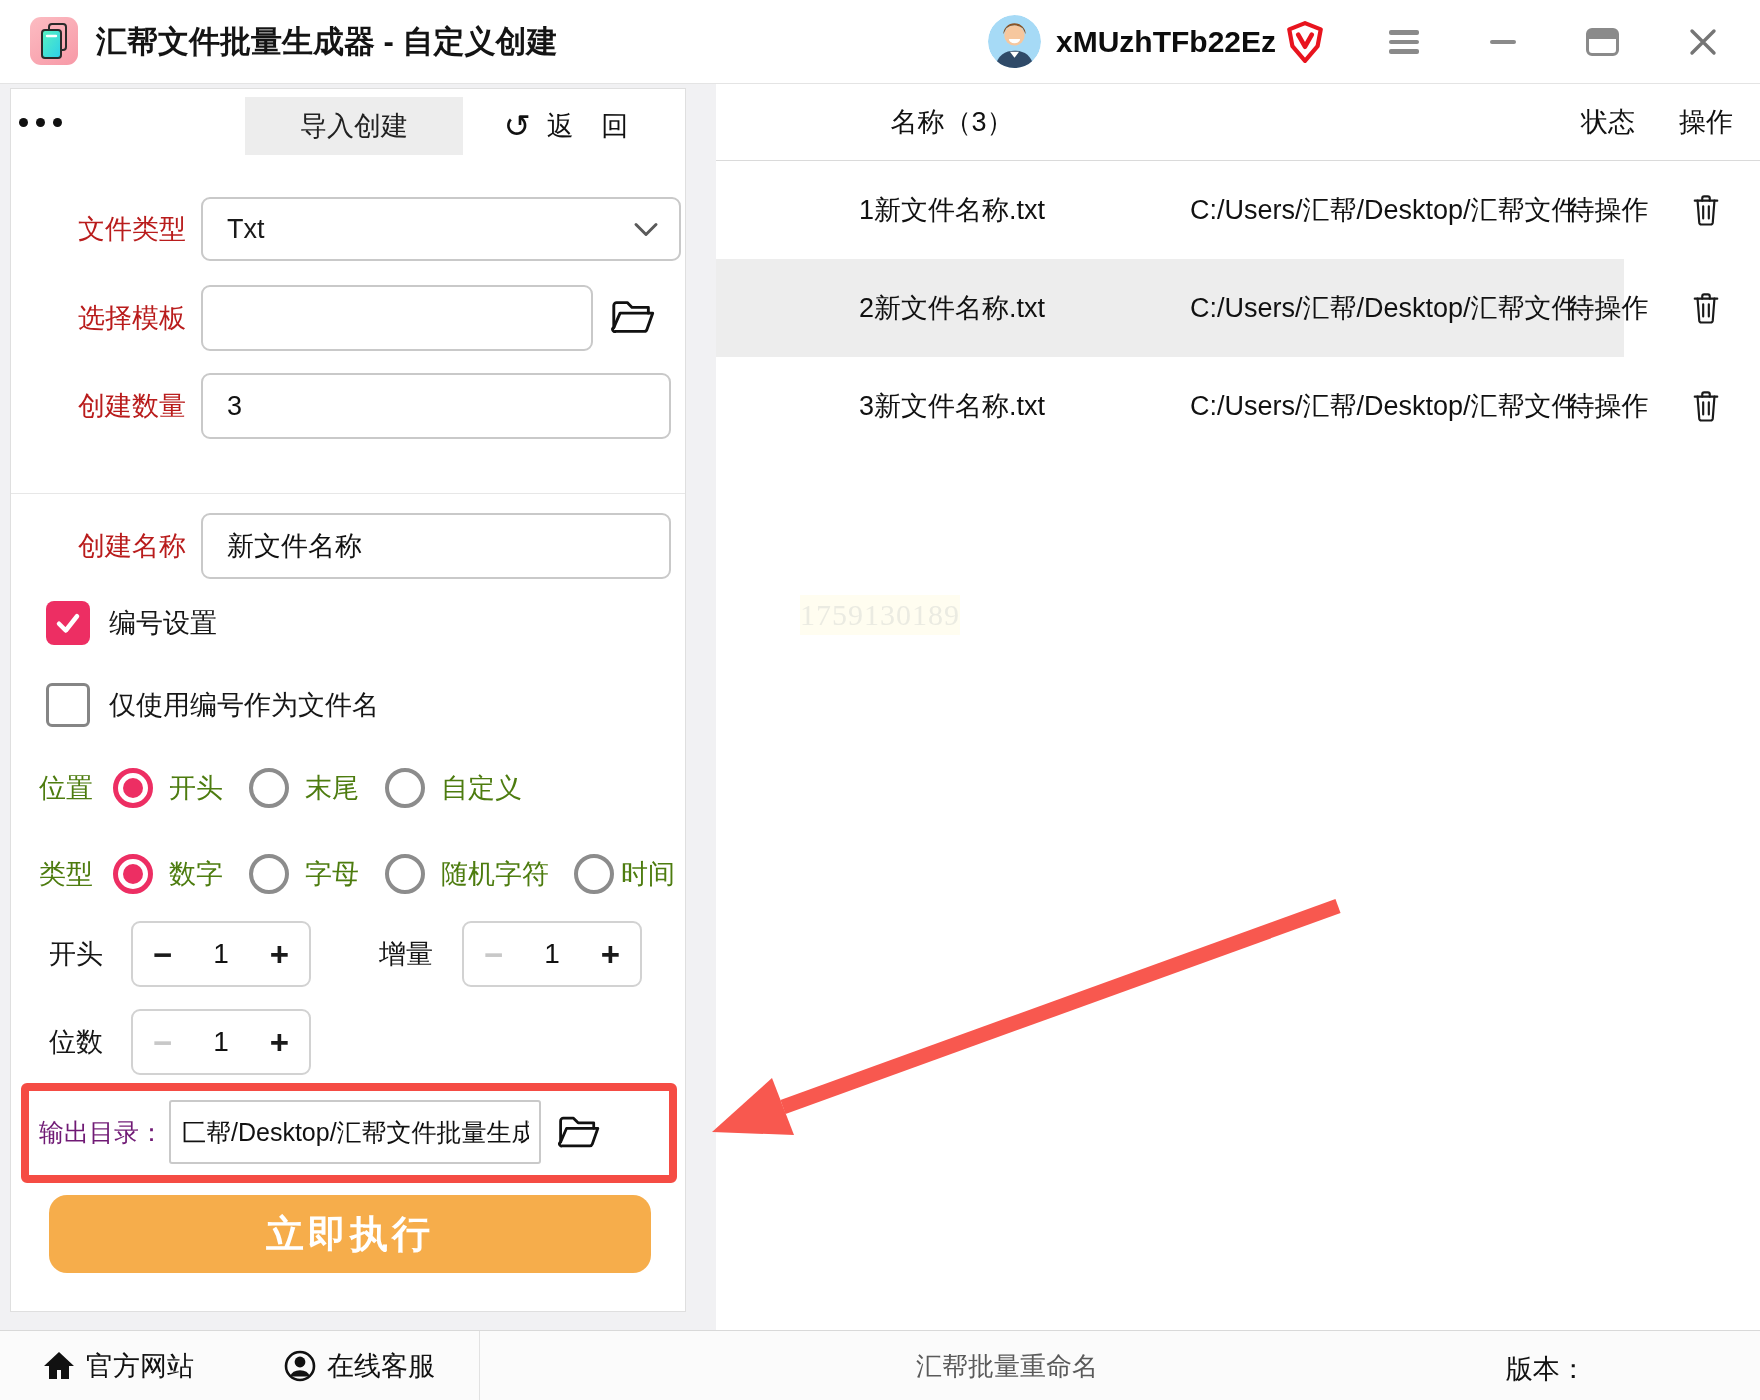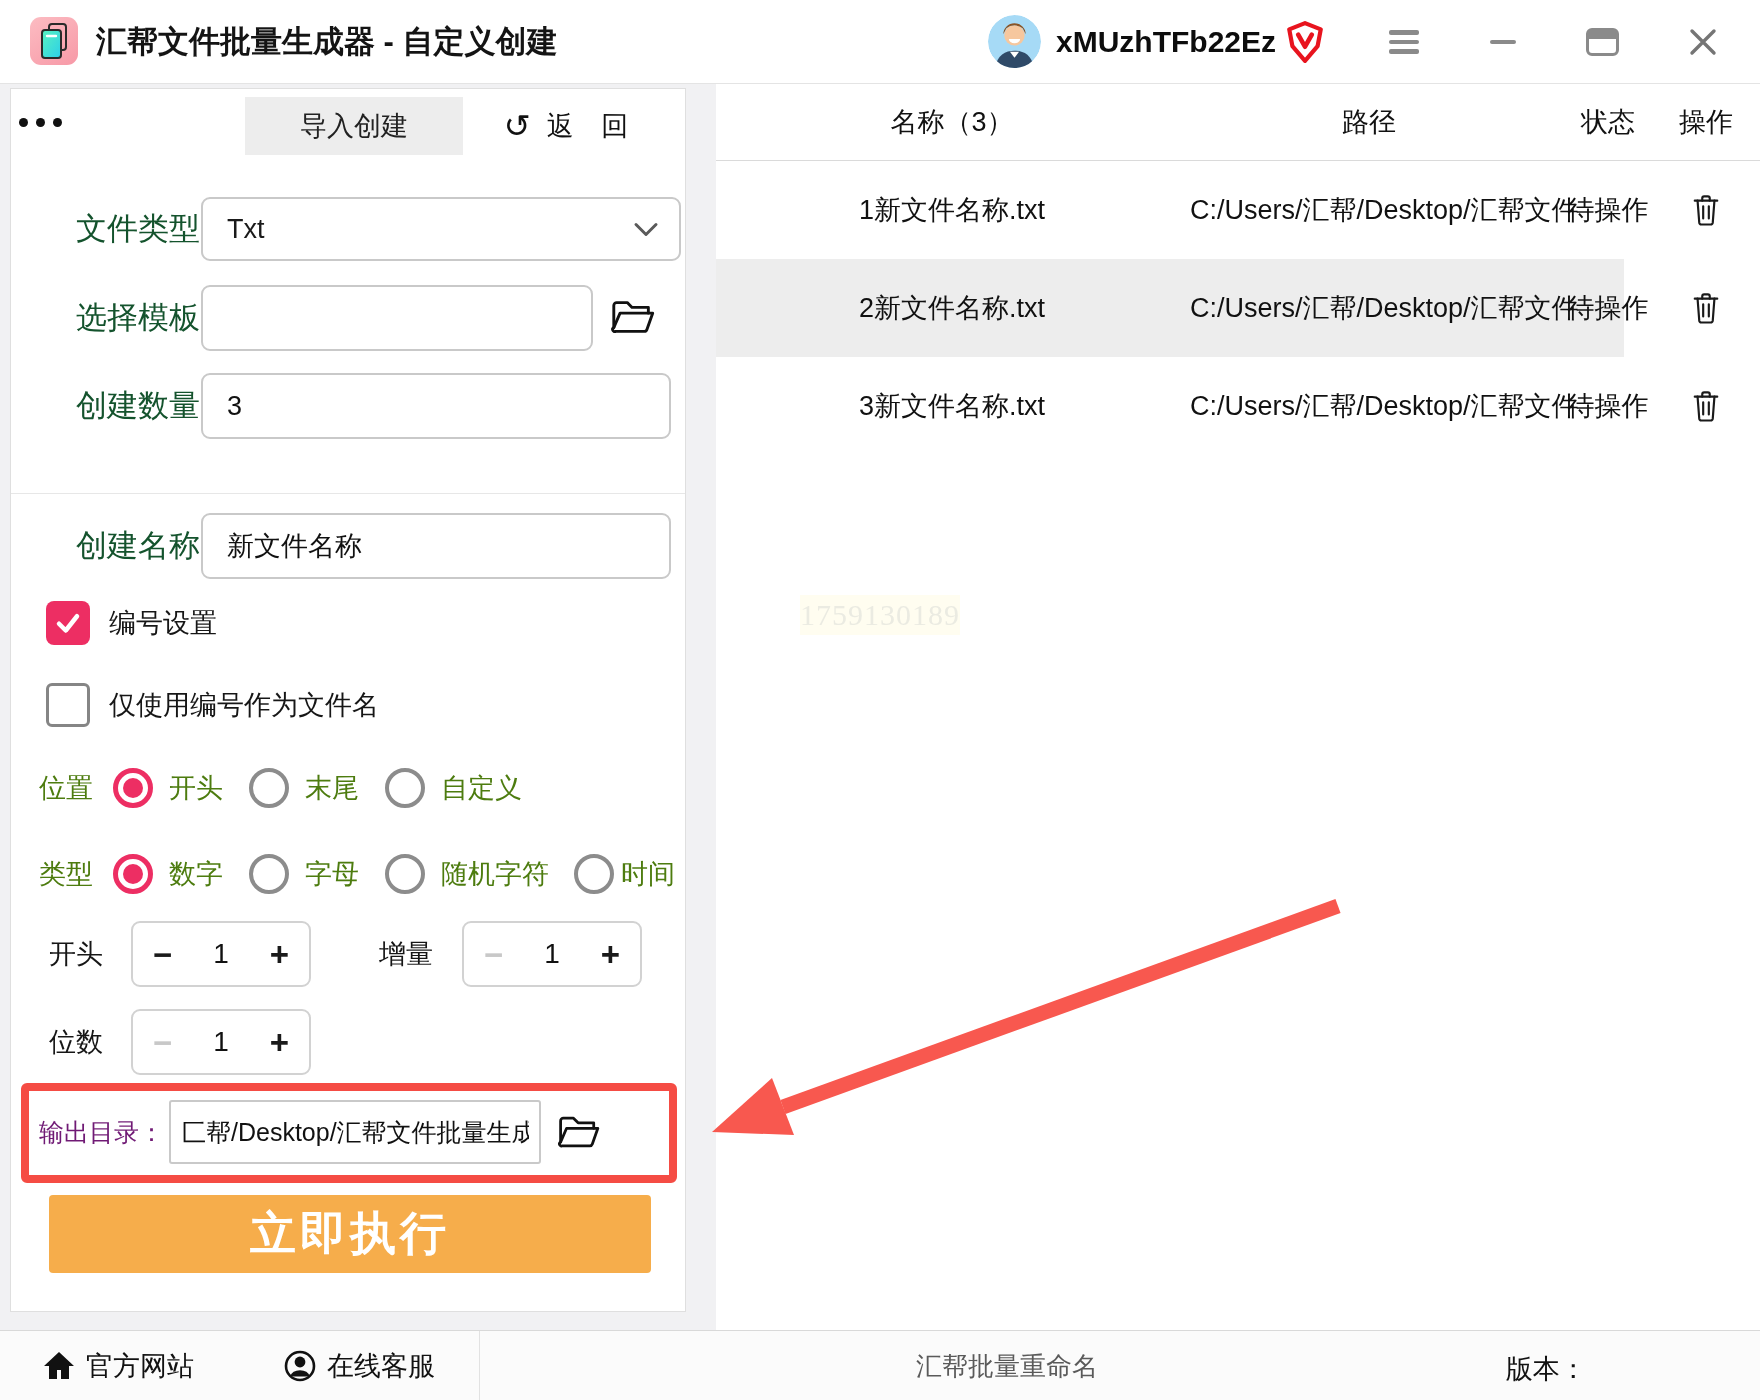--- a/index.html
+++ b/index.html
@@ -36,22 +36,22 @@
     border:1px solid #dfdfdf; z-index:2; }
   .tab { position:absolute; top:8px; height:58px; display:flex; align-items:center; justify-content:center;
     font-size:27px; cursor:pointer; }
   #tab-custom { left:10px; width:222px; background:#ededed; color:#f0326e; font-weight:700; }
   #tab-custom::after { content:""; position:absolute; left:0; right:0; bottom:-1px; height:5px; background:#f0326e; }
   #tab-import { left:234px; width:218px; background:#ededed; color:#222; }
   #tab-back { left:454px; width:212px; background:#fff; color:#111; gap:16px; }
   .back-glyph { font-size:32px; line-height:1; }
   #tab-back span.tab-txt { letter-spacing:10px; }
 
-  .flabel { position:absolute; left:39px; width:150px; display:flex; align-items:center;
-    justify-content:flex-end; font-size:31px; color:#14532d; }
+  .flabel { position:absolute; left:25px; width:150px; display:flex; align-items:center;
+    justify-content:flex-end; font-size:27px; color:#b91c1c; }
   .field { position:absolute; border:2px solid #c9c9c9; border-radius:9px; background:#fff;
     font-size:27px; color:#111; padding:0 24px; font-family:inherit; outline:none; }
   .select { position:absolute; border:2px solid #c9c9c9; border-radius:9px; background:#fff;
     display:flex; align-items:center; padding:4px 24px; font-size:27px; cursor:pointer; }
   .select .chev { position:absolute; right:20px; top:50%; transform:translateY(-50%); }
   .divider { position:absolute; left:0; width:674px; height:1px; background:#e7e7e7; }
 
   .checkbox { position:absolute; width:44px; height:44px; border-radius:8px; cursor:pointer; }
   .checkbox.checked { background:#ed2e63; display:flex; align-items:center; justify-content:center; }
   .checkbox.unchecked { background:#fff; border:3.5px solid #858585; border-radius:6px; }
@@ -77,21 +77,21 @@
   #out-input { left:158px; top:1011px; width:372px; height:64px; border-radius:3px; font-size:25px;
     padding:0 10px; white-space:nowrap; overflow:hidden; }
   .icon-btn { position:absolute; cursor:pointer; display:flex; align-items:center; justify-content:center; }
   #folder-btn-1 { left:596px; top:202px; width:52px; height:52px; }
   #folder-btn-2 { left:544px; top:1019px; width:48px; height:48px; }
   #more-btn { left:600px; top:1010px; height:66px; width:58px; display:flex; align-items:center;
     justify-content:center; gap:8px; cursor:pointer; }
   #more-btn i { width:9px; height:9px; border-radius:50%; background:#111; }
 
   #exec-btn { position:absolute; left:38px; top:1106px; width:602px; height:78px; background:#f6ad4b;
-    border:none; border-radius:4px; color:#fff; font-size:46px; font-weight:700; letter-spacing:4px;
+    border:none; border-radius:18px; color:#fff; font-size:38px; font-weight:700; letter-spacing:4px;
     cursor:pointer; font-family:inherit; }
 
   
   .th { position:absolute; top:0; height:76px; display:flex; align-items:center; justify-content:center;
     font-size:27px; font-weight:500; color:#111; }
   #hline { position:absolute; left:0; top:76px; width:1044px; height:1px; background:#dadada; }
   .trow { position:absolute; left:0; width:908px; height:98px; }
   .trow.alt { background:#ededed; }
   .td { position:absolute; top:0; height:98px; display:flex; align-items:center; font-size:27px; color:#111; }
   .td-name { left:86px; width:300px; justify-content:center; }
@@ -173,21 +173,20 @@
     <svg width="30" height="30" viewBox="0 0 30 30">
       <path d="M4 4 L26 26 M26 4 L4 26" stroke="#757575" stroke-width="3.4" stroke-linecap="round"></path>
     </svg>
   </div>
 </div>
 
 <div id="main-bg"></div>
 
 <div id="table-area">
   <div class="th" style="left:86px;width:300px">名称（3）</div>
-  <div class="th" style="left:553px;width:200px">路径</div>
   <div class="th" style="left:842px;width:100px">状态</div>
   <div class="th" style="left:944px;width:92px">操作</div>
   <div id="hline"></div>
 
   <div class="trow" style="top:77px">
     <div class="td td-name">1新文件名称.txt</div>
     <div class="td td-path">C:/Users/汇帮/Desktop/汇帮文件</div>
     <div class="td td-status">待操作</div>
     <div class="td td-op">
         <span class="trash">

